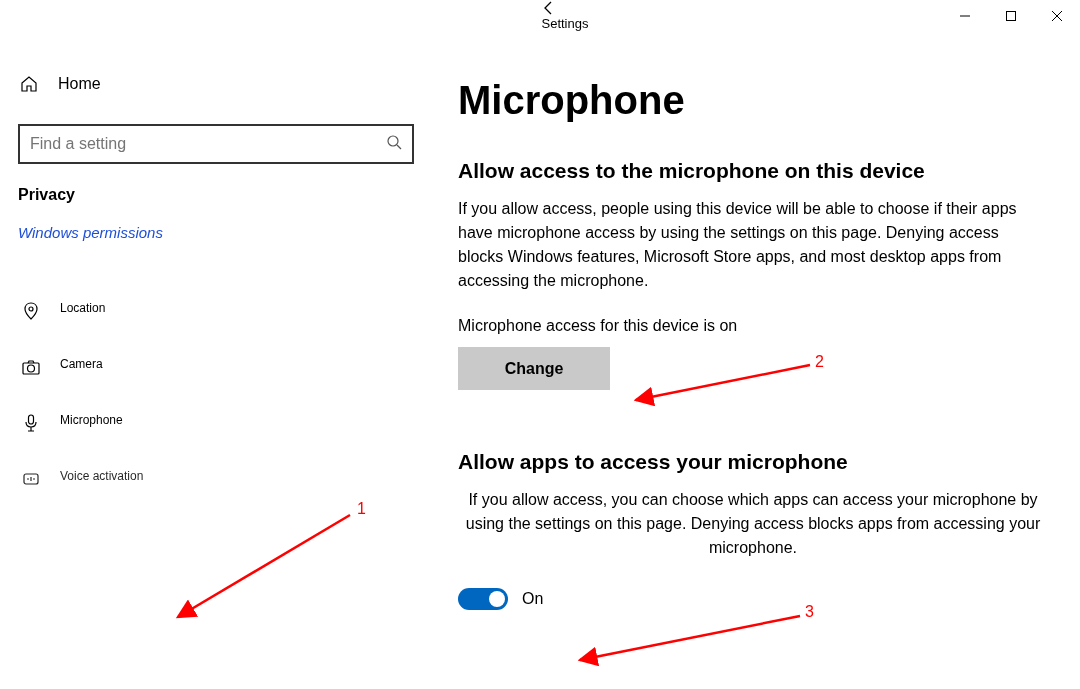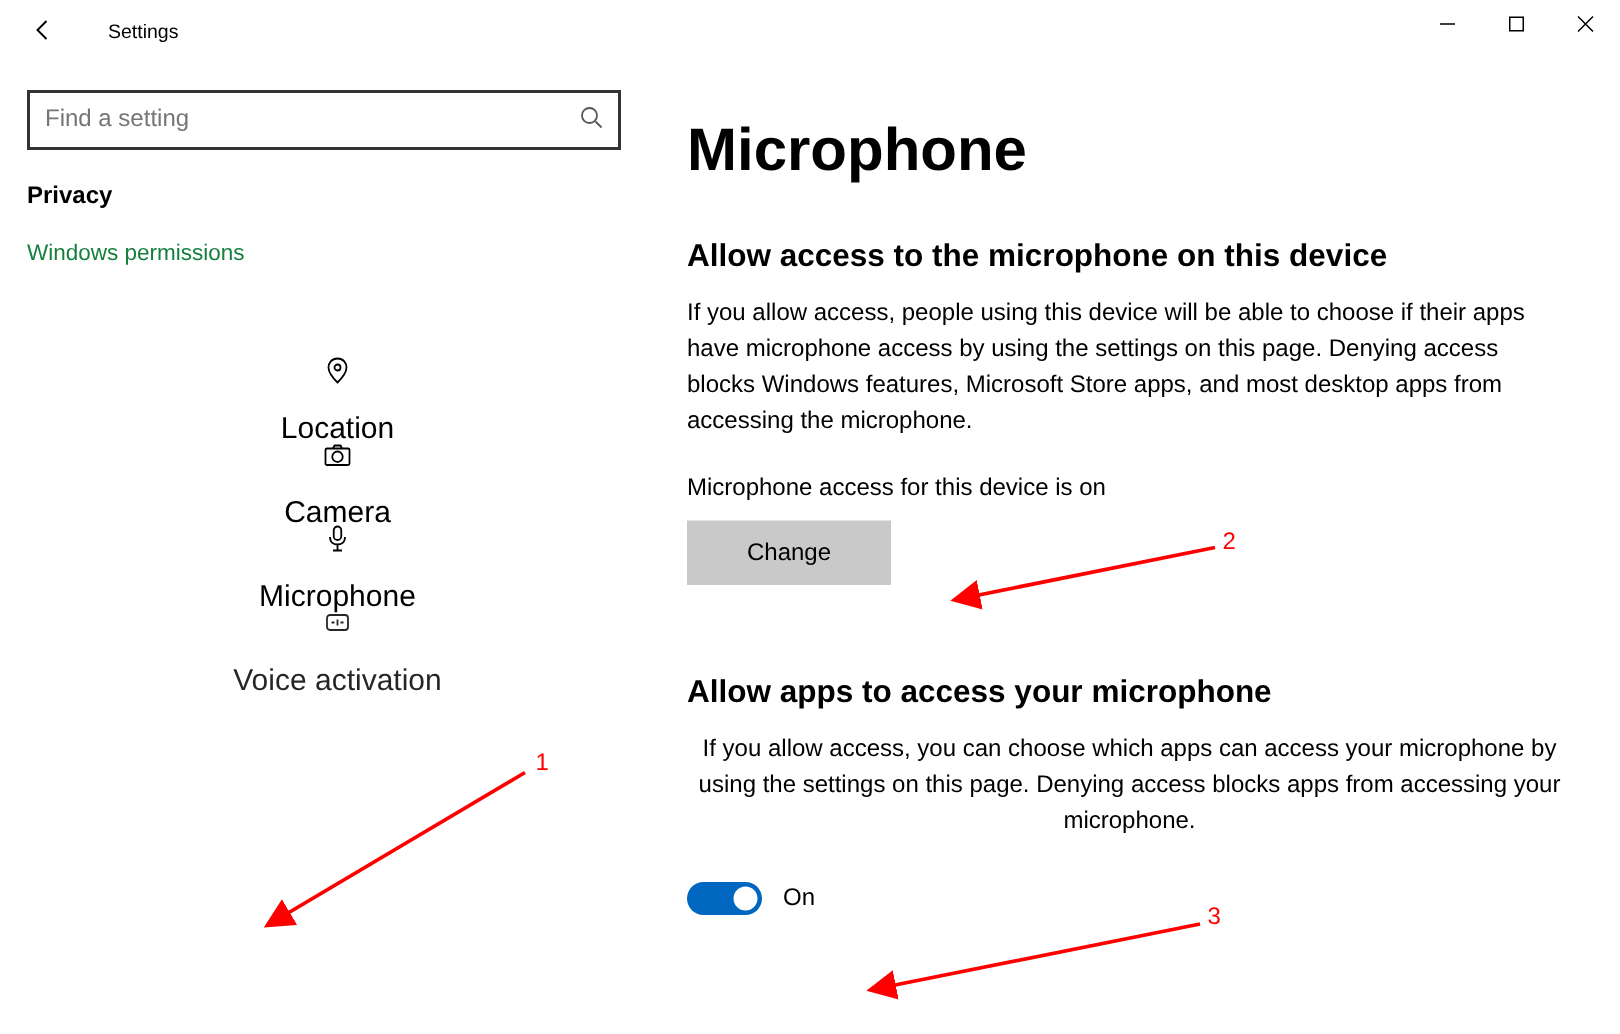--- a/index.html
+++ b/index.html
@@ -10,20 +10,21 @@
     width: 1080px;
     height: 689px;
     overflow: hidden;
     position: relative;
   }
   .titlebar {
     height: 40px;
     display: flex;
     align-items: center;
     padding-left: 18px;
+    flex-direction: column;
   }
   .back-icon { width: 22px; display:flex; align-items:center; justify-content:center;}
   .app-title { margin-left: 32px; font-size: 13px; font-weight: 400; }
   .window-controls {
     position: absolute;
     right: 0;
     top: 0;
     display: flex;
   }
   .win-btn {
@@ -50,41 +51,40 @@
     margin-bottom: 22px;
   }
   .search-input {
     border:none; outline:none; flex:1; font-size:16px;
     font-family: inherit; color:#4c1d95; background:transparent;
   }
   .category {
     font-size: 16px; font-weight: 700; margin-bottom: 20px;
   }
   .subhead {
-    font-size: 15px; color:#15803d; margin-bottom: 30px; font-weight: 400;
+    font-size: 15px; color:#1d4ed8; margin-bottom: 30px; font-weight: 400; font-style: italic;
   }
   .nav-item {
-    display:flex; align-items:center; gap: 18px;
-    height: 48px; font-size: 20px; padding-left: 2px;
+    display:flex; align-items:flex-start; gap: 18px;
+    height: 48px; font-size: 12px; padding-left: 2px;
     margin-bottom: 8px;
-    flex-direction: column;
   }
   .icon-slot { width: 22px; display:flex; justify-content:center; align-items:center; }
   .main {
     flex:1; padding: 38px 28px 0 28px;
     overflow:hidden;
   }
   .page-title { font-size: 40px; font-weight: 600; margin-bottom: 36px; letter-spacing: 0px;}
   .section-title { font-size: 21px; font-weight: 600; margin-bottom: 14px; }
   .section-desc { font-size: 16px; color:#000000; line-height: 1.5; margin-bottom: 24px; max-width: 590px; }
   .status-line { font-size: 16px; margin-bottom: 12px; }
   .change-btn {
-    background:#c9c9c9; border:none; width:136px; height:43px;
+    background:#c9c9c9; border:none; width:152px; height:43px;
     font-size:16px; font-family:inherit; text-align:center;
-    margin-bottom: 60px; cursor:pointer;
+    margin-bottom: 60px; cursor:pointer;font-weight:bold;
   }
   .toggle-row { display:flex; align-items:center; gap: 14px; }
   .toggle {
     width: 50px; height: 22px; border-radius: 11px; background:#0067c0;
     position:relative;
   }
   .toggle-knob {
     position:absolute; right:3px; top:3px; width:16px; height:16px;
     border-radius:50%; background:#fff;
   }
@@ -119,20 +119,28 @@
   <div class="win-btn">
     <svg width="12" height="12" viewBox="0 0 12 12">
         <path d="M1 1 L11 11 M11 1 L1 11" stroke="#000" stroke-width="1"></path>
       </svg>
   </div>
 </div>
 
 <div class="container">
 
   <div class="sidebar">
+    <div class="home-row">
+      <span class="icon-slot">
+        <svg width="20" height="20" viewBox="0 0 20 20">
+            <path d="M3 9 L10 3 L17 9 V17 H12 V12 H8 V17 H3 Z" stroke="#000" stroke-width="1.2" fill="none"></path>
+          </svg>
+      </span>
+      <span>Home</span>
+    </div>
 
     <div class="search-wrap">
       <input class="search-input" placeholder="Find a setting" style="">
       <span>
         <svg width="16" height="16" viewBox="0 0 16 16">
             <circle cx="7" cy="7" r="5" stroke="#555" stroke-width="1.2" fill="none"></circle>
             <path d="M11 11 L15 15" stroke="#555" stroke-width="1.2"></path>
           </svg>
       </span>
     </div>

